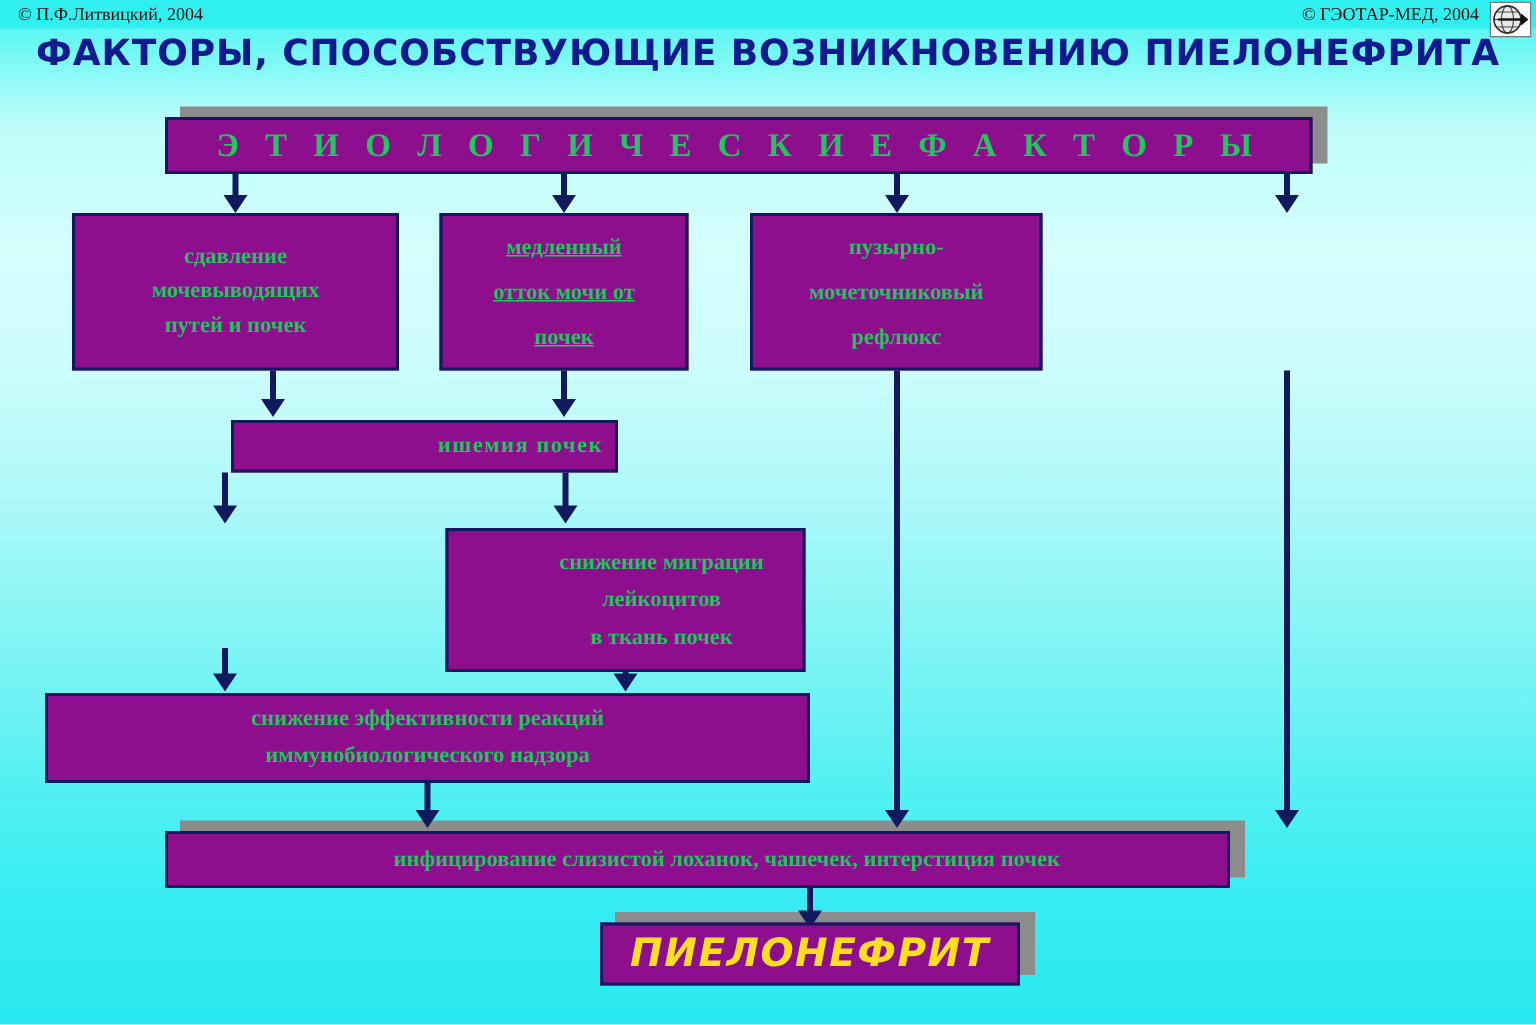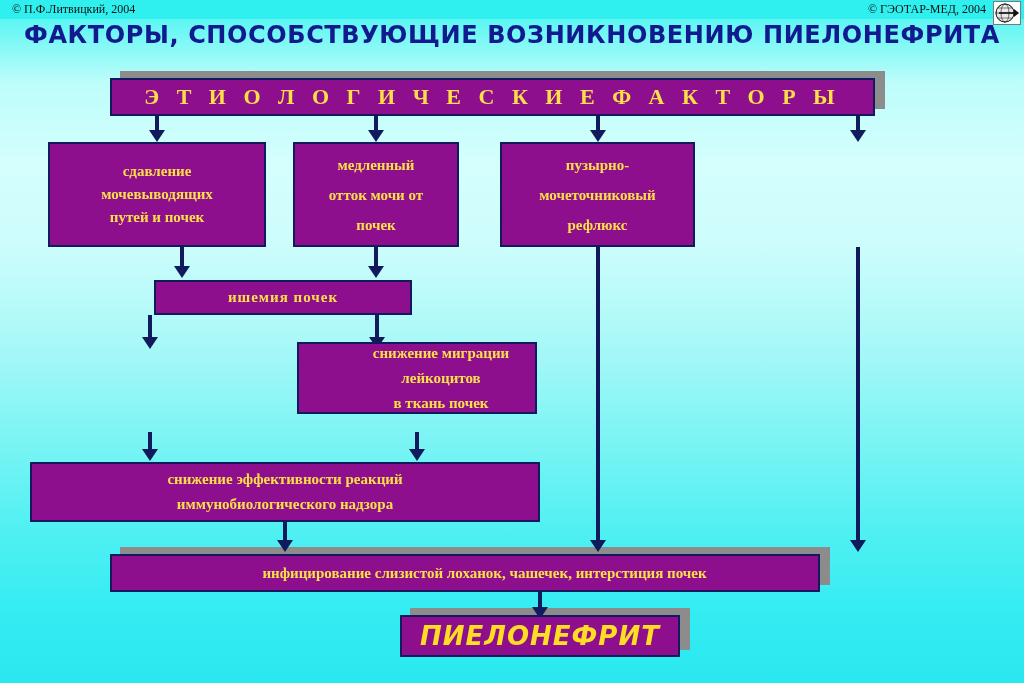--- a/index.html
+++ b/index.html
@@ -72,21 +72,21 @@
   
   .node {
     position: absolute;
     background: #8e0f8e;
     border: 2px solid #101a5c;
     box-sizing: border-box;
     display: flex;
     align-items: center;
     justify-content: center;
     text-align: center;
-    color: #fde047;
+    color: #22c55e;
     font-family: "Liberation Serif", serif;
     font-weight: bold;
     z-index: 3;
   }
   .node .txt { width: 100%; padding: 0 8px; box-sizing: border-box; }
   .node .line { display: block; }
 
   .shadow {
     position: absolute;
     background: #8c8c8c;
@@ -96,28 +96,28 @@
   
   #node-etio {
     left: 110px; top: 78px; width: 765px; height: 38px;
     font-family: "Liberation Serif", serif;
     font-size: 22px;
     letter-spacing: 6px;
   }
   #shadow-etio { left: 120px; top: 71px; width: 765px; height: 38px; }
 
   #node-f1 { left: 48px;  top: 142px; width: 218px; height: 105px; font-size: 15px; line-height: 23px; }
-  #node-f2 { left: 293px; top: 142px; width: 166px; height: 105px; font-size: 15px; line-height: 30px; }
+  #node-f2 { left: 293px; top: 142px; width: 166px; height: 105px; font-size: 15px; line-height: 30px; text-decoration: underline; }
   #node-f3 { left: 500px; top: 142px; width: 195px; height: 105px; font-size: 15px; line-height: 30px; }
   #node-f4 { left: 740px; top: 142px; width: 240px; height: 105px; font-size: 15px; line-height: 38px; }
 
-  #node-ischemia { left: 154px; top: 280px; width: 258px; height: 35px; font-size: 15px; letter-spacing: 1px; }
+  #node-ischemia { left: 154px; top: 280px; width: 258px; height: 35px; font-size: 15px; letter-spacing: 1px; text-align: right; }
 
   #node-ig  { left: 27px;  top: 352px; width: 245px; height: 80px; font-size: 15px; line-height: 25px; }
-  #node-leu { left: 297px; top: 342px; width: 240px; height: 72px; font-size: 15px; line-height: 25px; padding-left: 48px; }
+  #node-leu { left: 297px; top: 352px; width: 240px; height: 96px; font-size: 15px; line-height: 25px; padding-left: 48px; }
 
   #node-surv { left: 30px; top: 462px; width: 510px; height: 60px; font-size: 15px; line-height: 25px; }
 
   #node-infect { left: 110px; top: 554px; width: 710px; height: 38px; font-size: 15px; padding-left: 39px; }
   #shadow-infect { left: 120px; top: 547px; width: 710px; height: 38px; }
 
   #node-result {
     left: 400px; top: 615px; width: 280px; height: 42px;
     font-family: "DejaVu Sans", sans-serif;
     font-style: italic;

